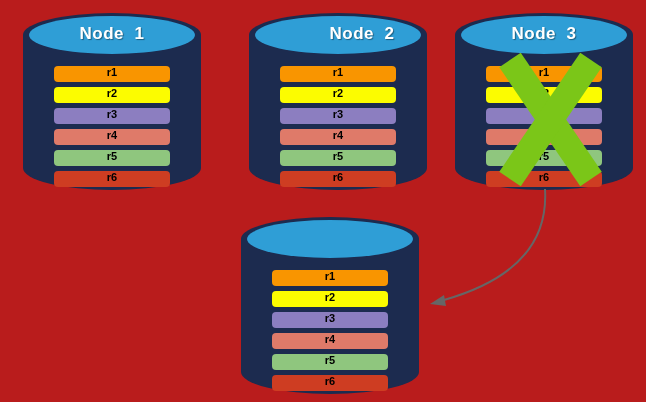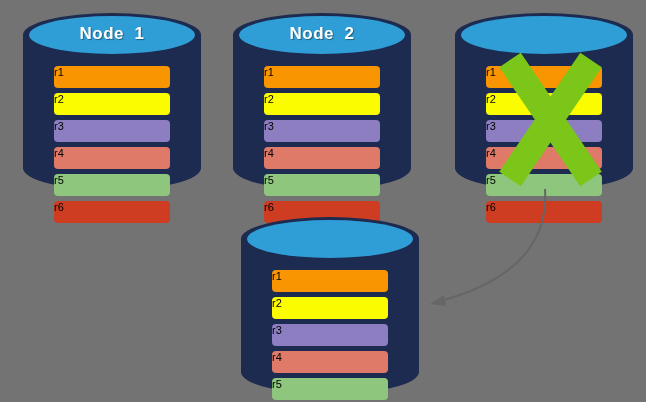--- a/index.html
+++ b/index.html
@@ -5,21 +5,21 @@
   html, body {
     margin: 0;
     padding: 0;
     background: #ffffff;
     font-family: "Liberation Sans", sans-serif;
   }
   .canvas {
     position: relative;
     width: 646px;
     height: 402px;
-    background: #737373;
+    background: #b91c1c;
     overflow: hidden;
   }
   .node {
     position: absolute;
     width: 178px;
     height: 177px;
   }
   .cyl-rim {
     position: absolute;
     left: 0; top: 0;
@@ -57,25 +57,26 @@
     white-space: pre;
     text-shadow: 1px 1px 1px rgba(0,0,0,0.4);
   }
   .rows {
     position: absolute;
     left: 31px; top: 53px;
     width: 116px;
   }
   .row {
     width: 116px;
-    height: 22px;
+    height: 16px;
     margin-bottom: 5px;
     border-radius: 4px;
+    text-align: center;
     font-size: 11px;
-    font-weight: normal;
+    font-weight: bold;
     line-height: 13px;
     color: #000000;
   }
   .cross {
     position: absolute;
     left: 42px; top: 39px;
     width: 107px; height: 135px;
     z-index: 5;
   }
   .arrow-overlay {
@@ -100,41 +101,42 @@
     <div class="rows">
       <div class="row" style="background: rgb(249, 149, 0);">r1</div>
       <div class="row" style="background: rgb(252, 252, 0);">r2</div>
       <div class="row" style="background: rgb(140, 126, 192);">r3</div>
       <div class="row" style="background: rgb(223, 122, 105);">r4</div>
       <div class="row" style="background: rgb(143, 198, 126);">r5</div>
       <div class="row" style="background: rgb(206, 61, 34);">r6</div>
     </div>
   </div>
 
-  <div class="node" style="left:233px; top:13px;">
+  <div class="node" style="left:249px; top:13px;padding-left:48px;">
     <div class="cyl-rim" style="background: rgb(28, 43, 79);"></div>
     <div class="cyl-bottom" style="background: rgb(28, 43, 79);"></div>
     <div class="cyl-body" style="background: rgb(28, 43, 79);"></div>
     <div class="cyl-cap" style="background: rgb(47, 158, 214);"></div>
     <div class="node-title">Node  2</div>
     <div class="rows">
       <div class="row" style="background: rgb(249, 149, 0);">r1</div>
       <div class="row" style="background: rgb(252, 252, 0);">r2</div>
       <div class="row" style="background: rgb(140, 126, 192);">r3</div>
       <div class="row" style="background: rgb(223, 122, 105);">r4</div>
       <div class="row" style="background: rgb(143, 198, 126);">r5</div>
       <div class="row" style="background: rgb(206, 61, 34);">r6</div>
     </div>
   </div>
 
   <div class="node" style="left:455px; top:13px;">
     <div class="cyl-rim" style="background: rgb(28, 43, 79);"></div>
     <div class="cyl-bottom" style="background: rgb(28, 43, 79);"></div>
     <div class="cyl-body" style="background: rgb(28, 43, 79);"></div>
     <div class="cyl-cap" style="background: rgb(47, 158, 214);"></div>
+    <div class="node-title">Node  3</div>
     <div class="rows">
       <div class="row" style="background: rgb(249, 149, 0);">r1</div>
       <div class="row" style="background: rgb(252, 252, 0);">r2</div>
       <div class="row" style="background: rgb(140, 126, 192);">r3</div>
       <div class="row" style="background: rgb(223, 122, 105);">r4</div>
       <div class="row" style="background: rgb(143, 198, 126);">r5</div>
       <div class="row" style="background: rgb(206, 61, 34);">r6</div>
     </div>
     <svg class="cross" viewBox="0 0 107 135">
       <line x1="13" y1="8" x2="94" y2="127" stroke-width="26" stroke="#7BC618"></line>

